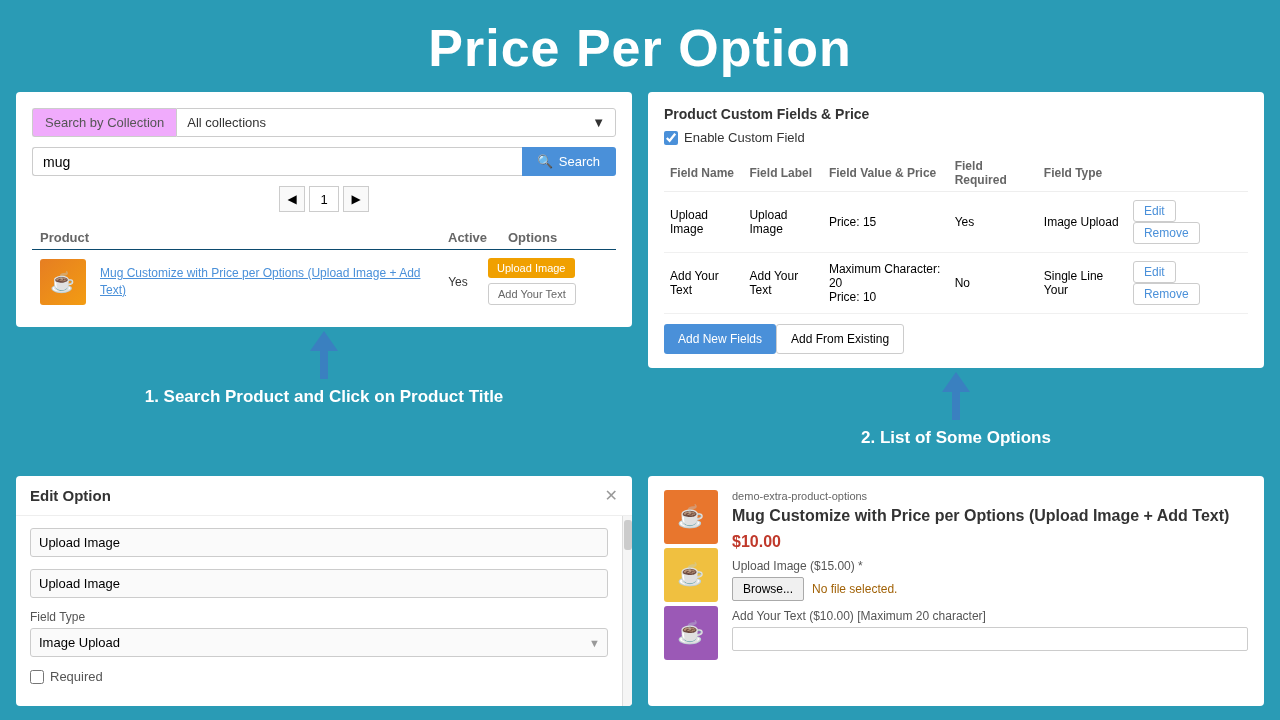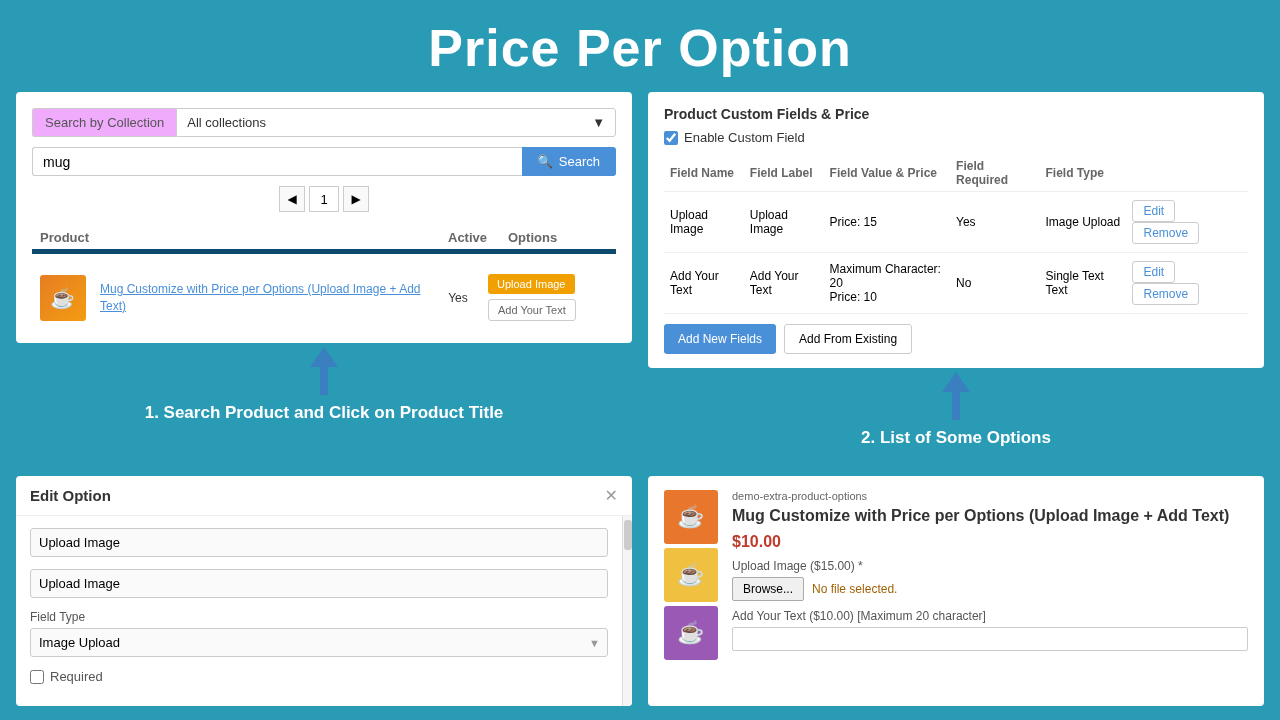--- a/index.html
+++ b/index.html
@@ -129,22 +129,22 @@
       justify-content: center;
     }
 
     .table-header {
       display: grid;
       grid-template-columns: 60px 1fr 60px 100px;
       padding: 4px 8px;
       font-size: 13px;
       color: #666;
       font-weight: bold;
-      border-bottom: 5px solid #0c4a6e;
-      margin-bottom: 14px;
+      border-bottom: 1px solid #0c4a6e;
+      margin-bottom: 2px;
     }
 
     .product-row {
       display: grid;
       grid-template-columns: 60px 1fr 60px 120px;
       align-items: center;
       padding: 6px 8px;
       position: relative;
     }
 
@@ -286,21 +286,20 @@
       color: #4a90d9;
       padding: 3px 10px;
       font-size: 12px;
       cursor: pointer;
       border-radius: 3px;
       margin-right: 3px;
     }
 
     .cf-bottom-btns {
       display: flex;
-      gap: 8px;
       margin-top: 10px;
     }
 
     .btn-add-new {
       background: #4a90d9;
       color: white;
       border: none;
       padding: 7px 14px;
       font-size: 12px;
       border-radius: 3px;
@@ -630,21 +629,21 @@
             </td>
           </tr>
           <tr>
             <td>Add Your Text</td>
             <td>Add Your Text</td>
             <td>
               <div>Maximum Character: 20</div>
               <div>Price: 10</div>
             </td>
             <td>No</td>
-            <td>Single Text Text</td>
+            <td>Single Line Your</td>
             <td>
               <button class="cf-action-btn">Edit</button>
               <button class="cf-action-btn">Remove</button>
             </td>
           </tr>
         </tbody>
       </table>
 
       <div class="cf-bottom-btns">
         <button class="btn-add-new">Add New Fields</button>

